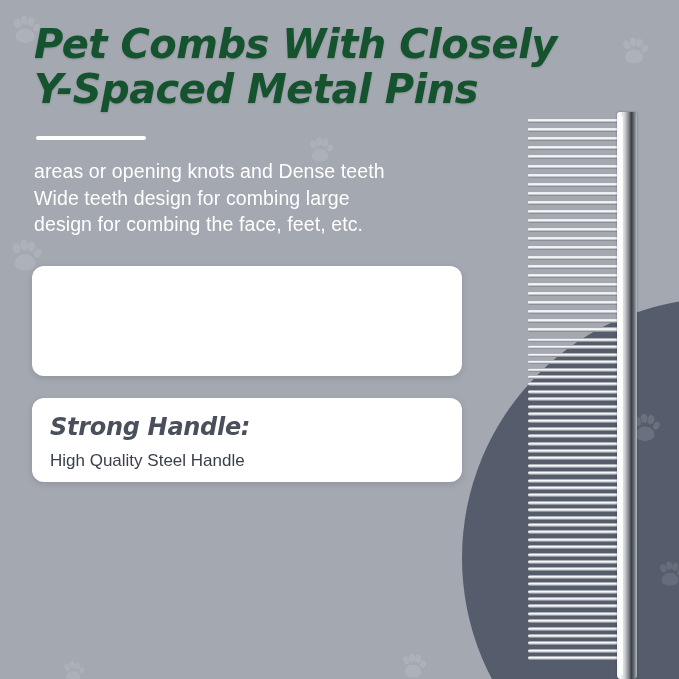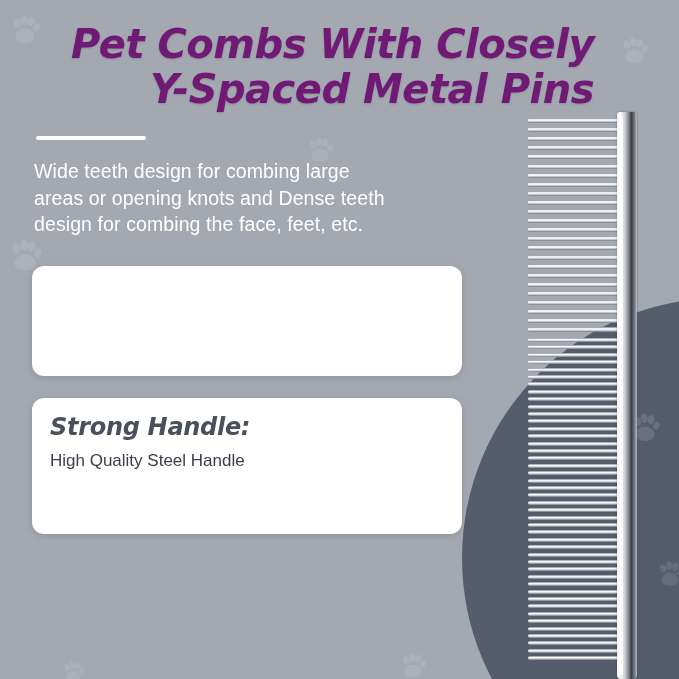--- a/index.html
+++ b/index.html
@@ -48,31 +48,30 @@
   .paw svg { display:block; }
 
   
   #headline {
     position:absolute;
     left:34px;
     top:22px;
     width:560px;
   }
   #headline h1 {
-    color:#701a75;
+    color:#14532d;
     font-family:"DejaVu Sans", sans-serif;
     font-weight:bold;
     font-style:italic;
     font-size:40px;
     line-height:45px;
     letter-spacing:-0.5px;
     text-shadow:0 1px 2px rgba(60,64,74,0.25);
-    text-align:right;
-  }
-  #headline h1 .l2 { display:block;margin-left:24px; }
+  }
+  #headline h1 .l2 { display:block; }
 
   #divider {
     position:absolute;
     left:36px;
     top:136px;
     width:110px;
     height:4px;
     background:#ffffff;
     border-radius:2px;
   }
@@ -94,21 +93,21 @@
   .card {
     position:absolute;
     left:32px;
     width:430px;
     background:#ffffff;
     border-radius:12px;
     box-shadow:0 2px 6px rgba(50,54,64,0.18);
     padding:14px 18px 16px 18px;
   }
   #card-0 { top:266px; height:110px; }
-  #card-1 { top:398px; height:136px; }
+  #card-1 { top:398px; height:84px; }
   #card-2 { top:536px; height:110px; }
 
   .card-title {
     color:#4a4f5c;
     font-family:"DejaVu Sans", sans-serif;
     font-weight:bold;
     font-style:italic;
     font-size:24px;
     line-height:30px;
     letter-spacing:-0.3px;
@@ -256,22 +255,22 @@
   <div id="headline">
     <h1>
       <span class="l1">Pet Combs With Closely</span>
       <span class="l2">Y-Spaced Metal Pins</span>
     </h1>
   </div>
 
   <div id="divider"></div>
 
   <div id="subtitle">
+    <span>areas or opening knots and Dense teeth</span>
     <span>Wide teeth design for combing large</span>
-    <span>areas or opening knots and Dense teeth</span>
     <span>design for  combing the face, feet, etc.</span>
   </div>
 
   <div id="card-0" class="card">
   </div>
 
   <div id="card-1" class="card">
     <div class="card-title">Strong Handle:</div>
     <div class="card-body">
       <span>High Quality Steel Handle</span>

